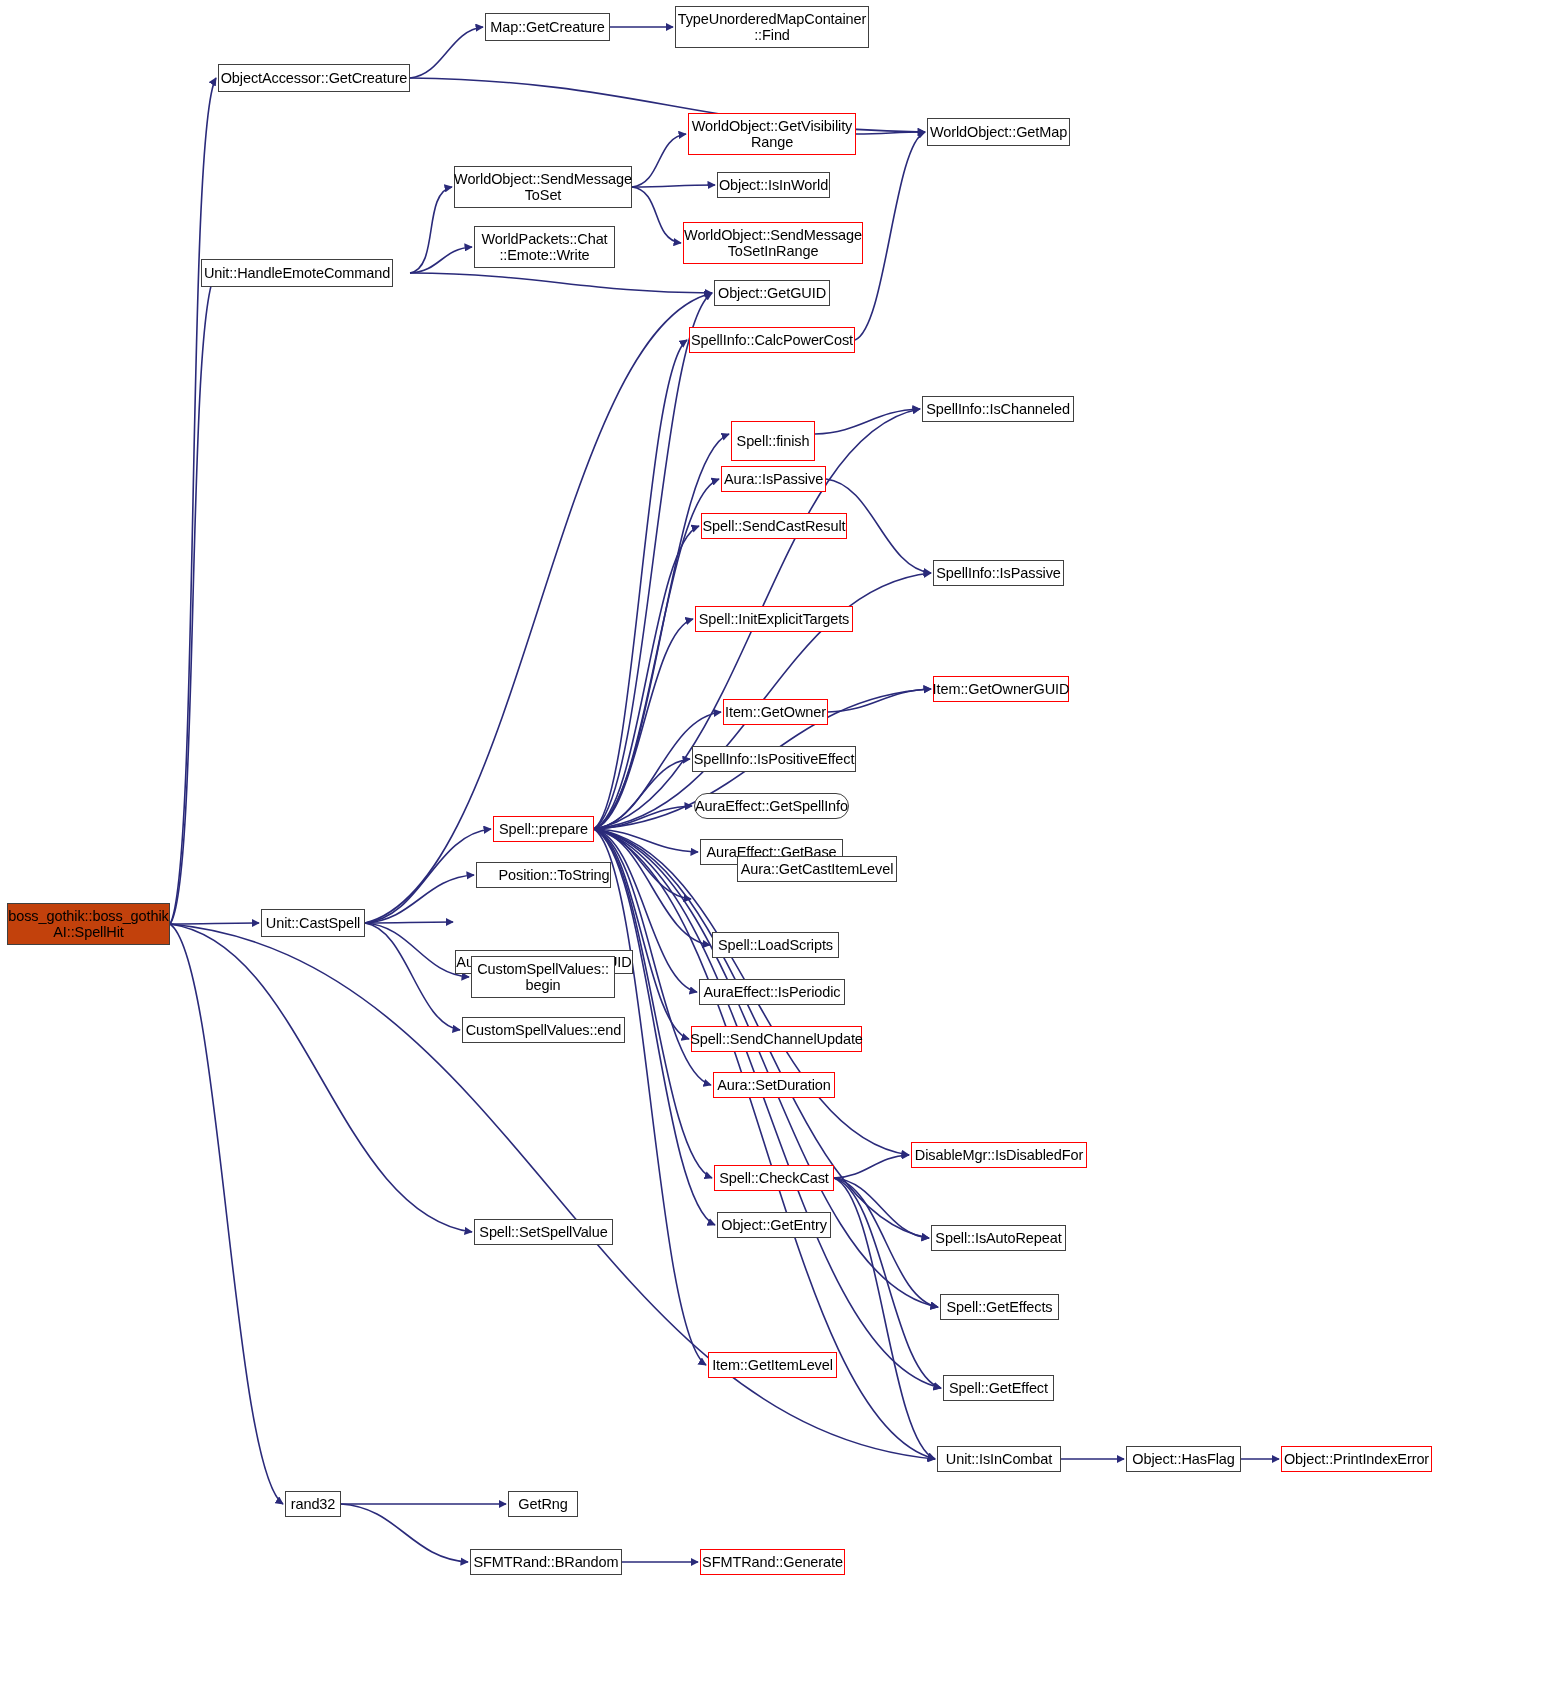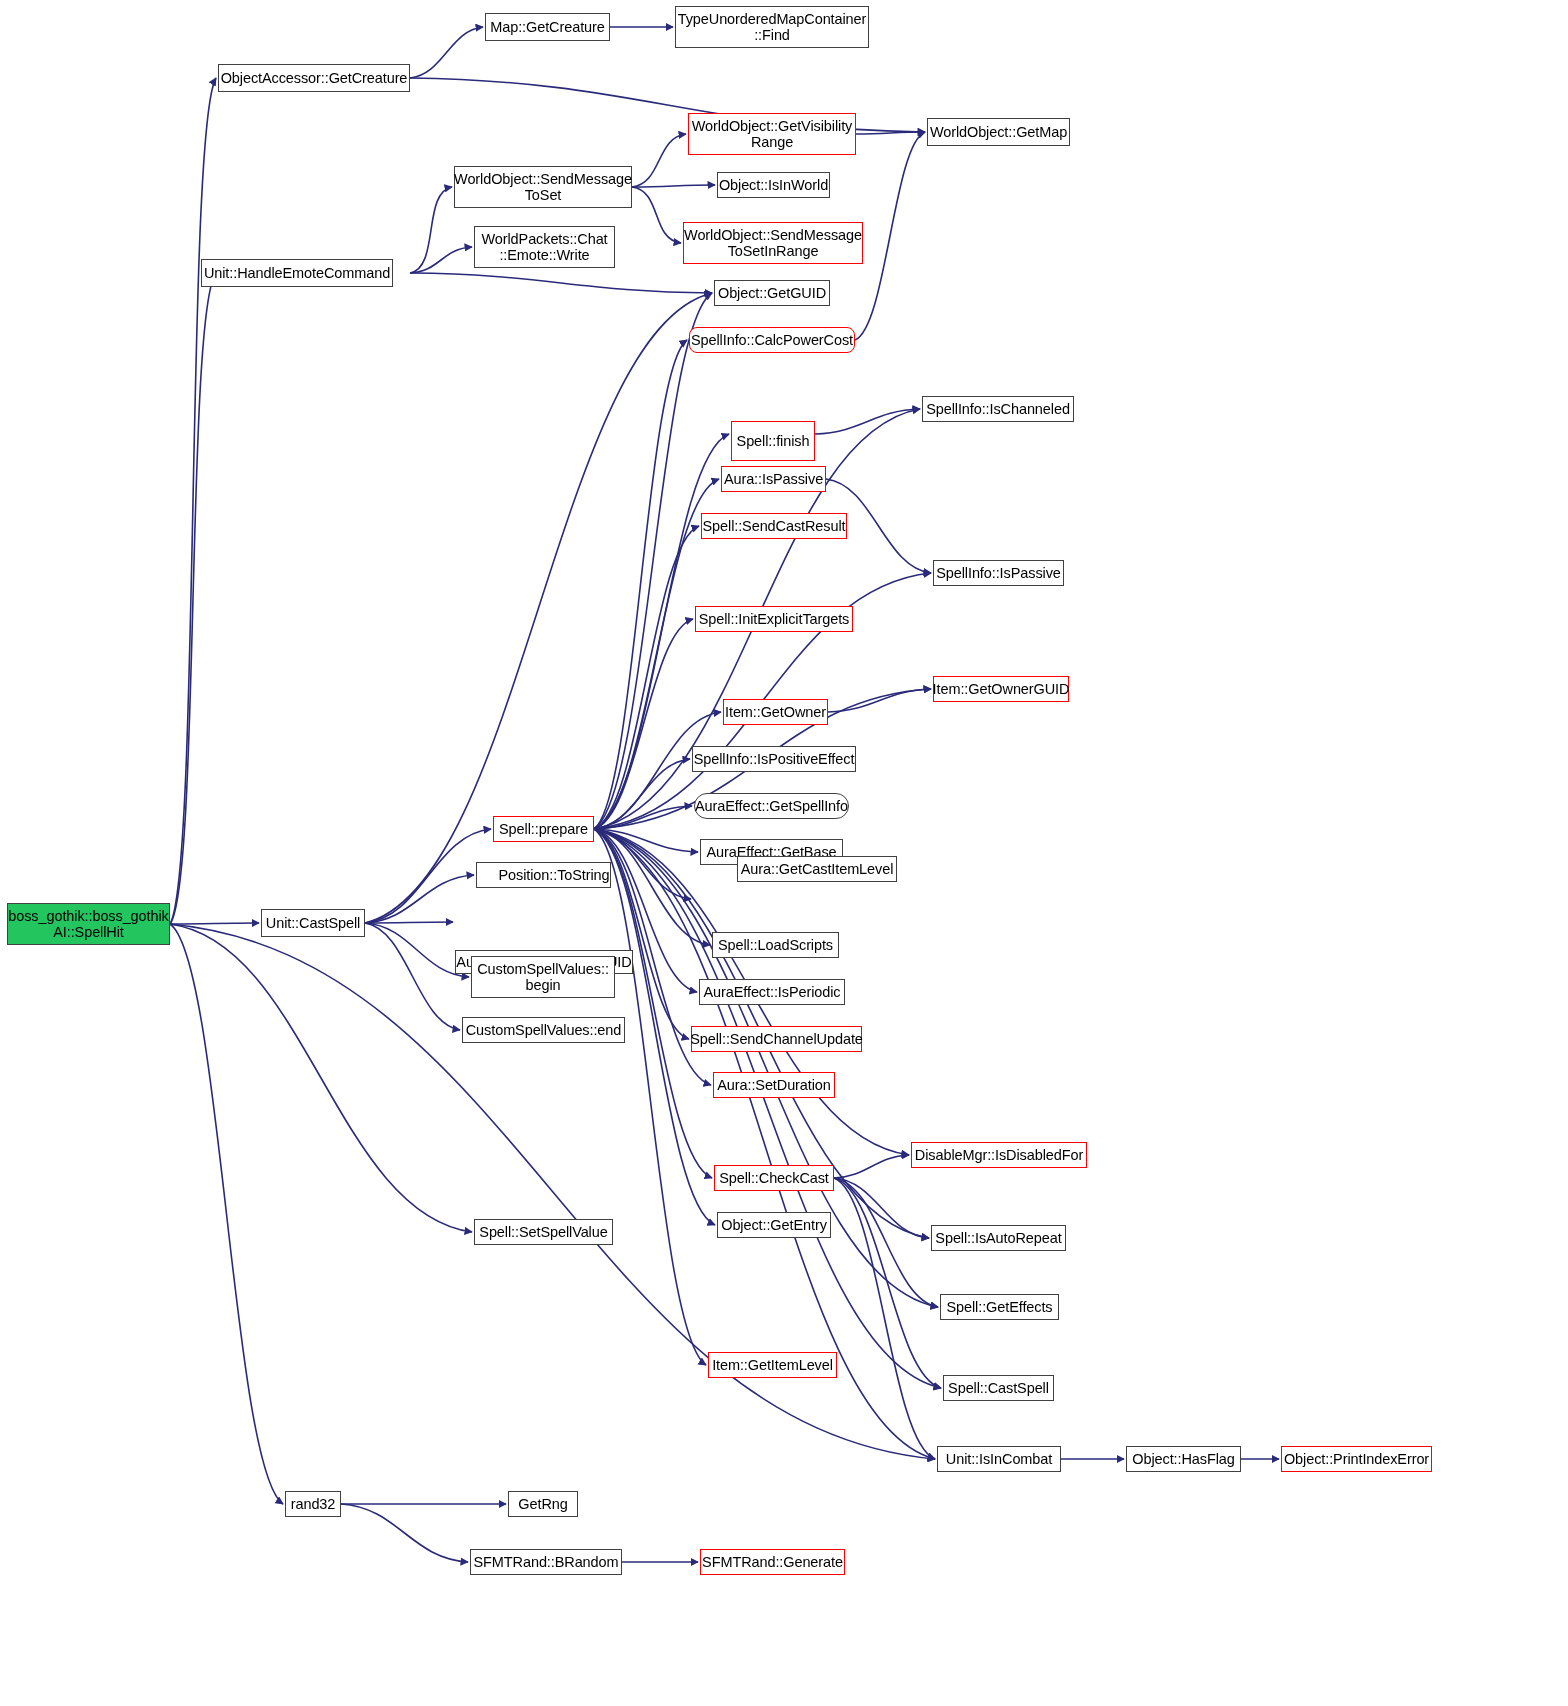--- a/index.html
+++ b/index.html
@@ -38,21 +38,21 @@
     font-size: 14.5px;
     line-height: 1.12;
     letter-spacing: -0.1px;
     white-space: pre-line;
     padding: 0 3px;
   }
   .node.red {
     border: 1px solid #ff0000;
   }
   .node.root {
-    background: #22c55e;
+    background: #c2410c;
     border: 1px solid #404040;
   }
 </style>
 </head>
 <body>
 
 <div id="canvas">
   <svg id="edges" viewBox="0 0 1568 1706">
     <defs>
       <marker id="arrow" viewBox="0 0 10 10" refX="9" refY="5" markerWidth="5.2" markerHeight="5.2" orient="auto-start-reverse">
@@ -134,21 +134,21 @@
       <div class="node" style="left: 927px; top: 118px; width: 143px; height: 28px;">WorldObject::GetMap</div>
       <div class="node" style="left: 454px; top: 166px; width: 178px; height: 42px;">WorldObject::SendMessage
 ToSet</div>
       <div class="node" style="left: 717px; top: 172px; width: 113px; height: 26px;">Object::IsInWorld</div>
       <div class="node red" style="left: 683px; top: 222px; width: 180px; height: 42px;">WorldObject::SendMessage
 ToSetInRange</div>
       <div class="node" style="left: 474px; top: 226px; width: 141px; height: 42px;">WorldPackets::Chat
 ::Emote::Write</div>
       <div class="node" style="left: 201px; top: 259px; width: 192px; height: 28px;">Unit::HandleEmoteCommand</div>
       <div class="node" style="left: 714px; top: 280px; width: 116px; height: 26px;">Object::GetGUID</div>
-      <div class="node red" style="left: 689px; top: 327px; width: 166px; height: 26px; border-radius: 8px;">SpellInfo::CalcPowerCost</div>
+      <div class="node red" style="left: 689px; top: 327px; width: 166px; height: 26px;">SpellInfo::CalcPowerCost</div>
       <div class="node" style="left: 922px; top: 396px; width: 152px; height: 26px;">SpellInfo::IsChanneled</div>
       <div class="node red" style="left: 731px; top: 421px; width: 84px; height: 40px;">Spell::finish</div>
       <div class="node red" style="left: 721px; top: 466px; width: 105px; height: 26px;">Aura::IsPassive</div>
       <div class="node red" style="left: 701px; top: 513px; width: 146px; height: 26px;">Spell::SendCastResult</div>
       <div class="node" style="left: 933px; top: 560px; width: 131px; height: 26px;">SpellInfo::IsPassive</div>
       <div class="node red" style="left: 695px; top: 606px; width: 158px; height: 26px;">Spell::InitExplicitTargets</div>
       <div class="node red" style="left: 933px; top: 676px; width: 136px; height: 26px;">Item::GetOwnerGUID</div>
       <div class="node red" style="left: 723px; top: 699px; width: 105px; height: 26px;">Item::GetOwner</div>
       <div class="node" style="left: 692px; top: 746px; width: 164px; height: 26px;">SpellInfo::IsPositiveEffect</div>
       <div class="node" style="left: 694px; top: 793px; width: 155px; height: 26px; border-radius: 13px;">AuraEffect::GetSpellInfo</div>
@@ -167,21 +167,21 @@
       <div class="node" style="left: 462px; top: 1017px; width: 163px; height: 26px;">CustomSpellValues::end</div>
       <div class="node red" style="left: 691px; top: 1026px; width: 171px; height: 26px;">Spell::SendChannelUpdate</div>
       <div class="node red" style="left: 713px; top: 1072px; width: 122px; height: 26px;">Aura::SetDuration</div>
       <div class="node red" style="left: 911px; top: 1142px; width: 176px; height: 26px;">DisableMgr::IsDisabledFor</div>
       <div class="node red" style="left: 714px; top: 1165px; width: 120px; height: 26px;">Spell::CheckCast</div>
       <div class="node" style="left: 717px; top: 1212px; width: 114px; height: 26px;">Object::GetEntry</div>
       <div class="node" style="left: 931px; top: 1225px; width: 135px; height: 26px;">Spell::IsAutoRepeat</div>
       <div class="node" style="left: 474px; top: 1219px; width: 139px; height: 26px;">Spell::SetSpellValue</div>
       <div class="node" style="left: 940px; top: 1294px; width: 119px; height: 26px;">Spell::GetEffects</div>
       <div class="node red" style="left: 708px; top: 1352px; width: 129px; height: 26px;">Item::GetItemLevel</div>
-      <div class="node" style="left: 943px; top: 1375px; width: 111px; height: 26px;">Spell::CastSpell</div>
+      <div class="node" style="left: 943px; top: 1375px; width: 111px; height: 26px;">Spell::GetEffect</div>
       <div class="node" style="left: 937px; top: 1446px; width: 124px; height: 26px;">Unit::IsInCombat</div>
       <div class="node" style="left: 1126px; top: 1446px; width: 115px; height: 26px;">Object::HasFlag</div>
       <div class="node red" style="left: 1281px; top: 1446px; width: 151px; height: 26px;">Object::PrintIndexError</div>
       <div class="node" style="left: 285px; top: 1491px; width: 56px; height: 26px;">rand32</div>
       <div class="node" style="left: 508px; top: 1491px; width: 70px; height: 26px;">GetRng</div>
       <div class="node" style="left: 470px; top: 1549px; width: 152px; height: 26px;">SFMTRand::BRandom</div>
       <div class="node red" style="left: 700px; top: 1549px; width: 145px; height: 26px;">SFMTRand::Generate</div>
     </div>
 </div>
 

